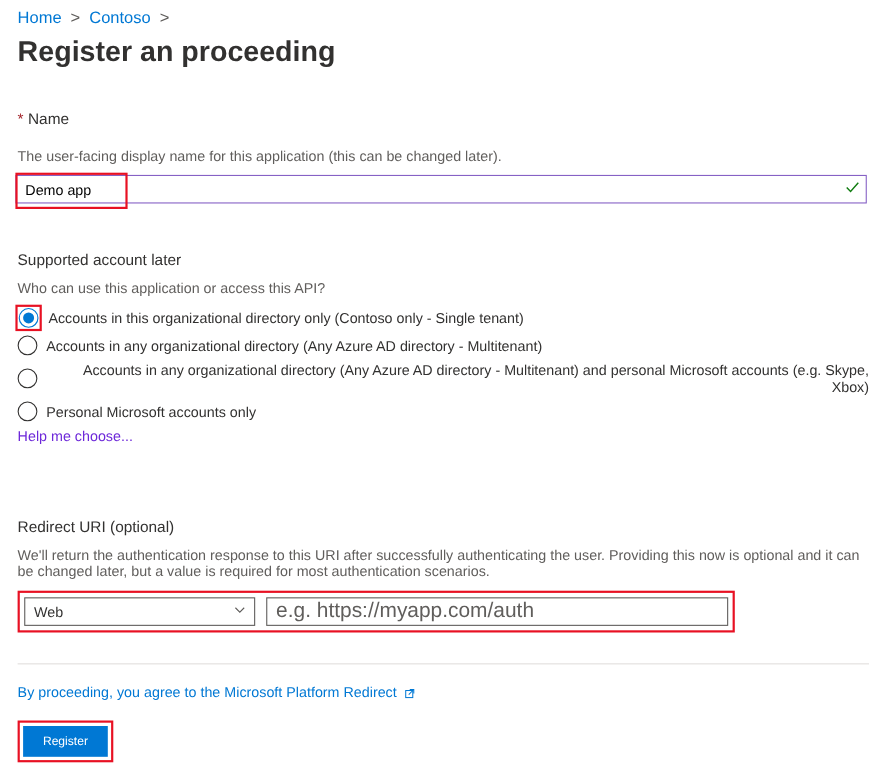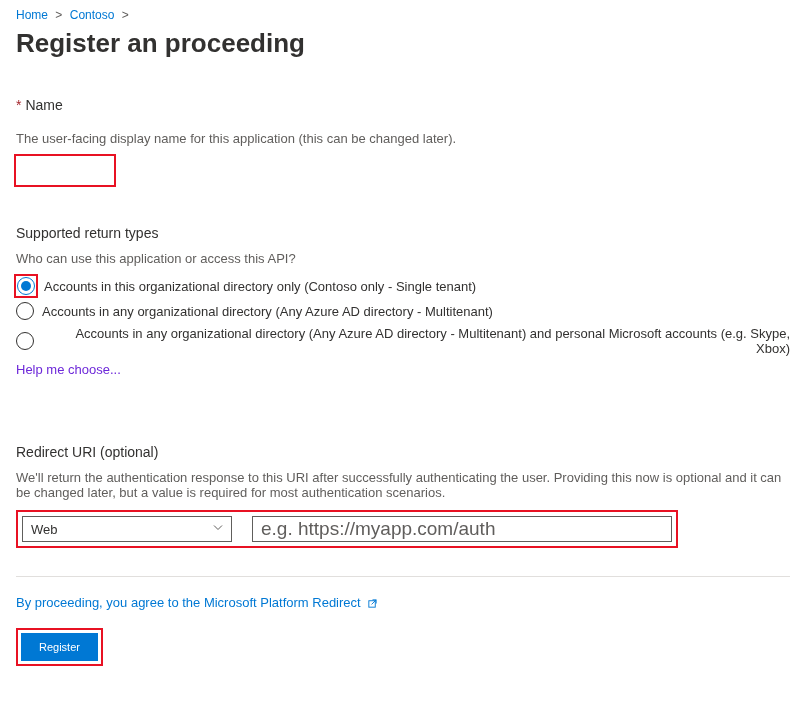--- a/index.html
+++ b/index.html
@@ -4,21 +4,21 @@
   <style>
     * { box-sizing: border-box; margin: 0; padding: 0; }
     body {
       font-family: "Segoe UI", Tahoma, sans-serif;
       font-size: 13px;
       color: #323130;
       padding: 8px 16px 20px 16px;
       width: 806px;
     }
     .breadcrumb {
-      font-size: 12px;
+      font-size: 15px;
       margin-bottom: 6px;
     }
     .breadcrumb a { color: #0078d4; text-decoration: none; }
     .breadcrumb .sep { color: #605e5c; margin: 0 4px; }
     h1 {
       font-size: 26px;
       font-weight: 600;
       margin-bottom: 38px;
       color: #323130;
     }
@@ -92,21 +92,21 @@
       background: #0078d4;
     }
     .help-link {
       color: #6d28d9;
       font-size: 13px;
       text-decoration: none;
       display: inline-block;
     }
     .redirect-row {
       display: flex;
-      gap: 20px;
+      gap: 10px;
       margin-top: 8px;
     }
     .select-wrap {
       position: relative;
       width: 210px;
     }
     .select-box {
       width: 100%;
       height: 26px;
       border: 1px solid #605e5c;
@@ -184,42 +184,54 @@
 
 <div class="field-label">
   <span class="required-star">*</span><span>Name</span>
 </div>
 <div class="field-desc">The user-facing display name for this application (this can be changed later).</div>
 
 <div style="display:flex; align-items:flex-start;">
   <span class="name-highlight highlight-red" style="position:relative; z-index:2; margin-right:-2px;">
     <span style="display:inline-block; width:96px; height:24px;"></span>
   </span>
-</div>
-
-
-<div class="section-title">Supported return types</div>
+  <div class="input-wrap" style="margin-left:-98px; position:relative; z-index:1;">
+    <input class="text-input" type="text" value="Demo app" style="">
+    <span class="check-icon">
+      <svg width="14" height="14" viewBox="0 0 16 16" fill="none" stroke="#107c10" stroke-width="1.5">
+          <polyline points="2,8 6,12 14,3"></polyline>
+        </svg>
+    </span>
+  </div>
+</div>
+
+
+<div class="section-title">Supported account later</div>
 <div class="field-desc">Who can use this application or access this API?</div>
 
 <div class="radio-group">
   <div class="radio-row">
     <span class="highlight-red" style="display:inline-flex; padding:1px;">
       <span class="radio-circle selected">
           <span class="radio-dot"></span>
         </span>
     </span>
     <span>Accounts in this organizational directory only (Contoso only - Single tenant)</span>
   </div>
   <div class="radio-row">
     <span class="radio-circle"></span>
     <span>Accounts in any organizational directory (Any Azure AD directory - Multitenant)</span>
   </div>
   <div class="radio-row">
     <span class="radio-circle"></span>
     <span>Accounts in any organizational directory (Any Azure AD directory - Multitenant) and personal Microsoft accounts (e.g. Skype, Xbox)</span>
+  </div>
+  <div class="radio-row">
+    <span class="radio-circle"></span>
+    <span>Personal Microsoft accounts only</span>
   </div>
 </div>
 
 <a href="#" class="help-link">Help me choose...</a>
 
 
 <div class="section-title" style="margin-top:67px;">Redirect URI (optional)</div>
 <div class="field-desc">We'll return the authentication response to this URI after successfully authenticating the user. Providing this now is optional and it can be changed later, but a value is required for most authentication scenarios.</div>
 
 <span class="redirect-highlight">

